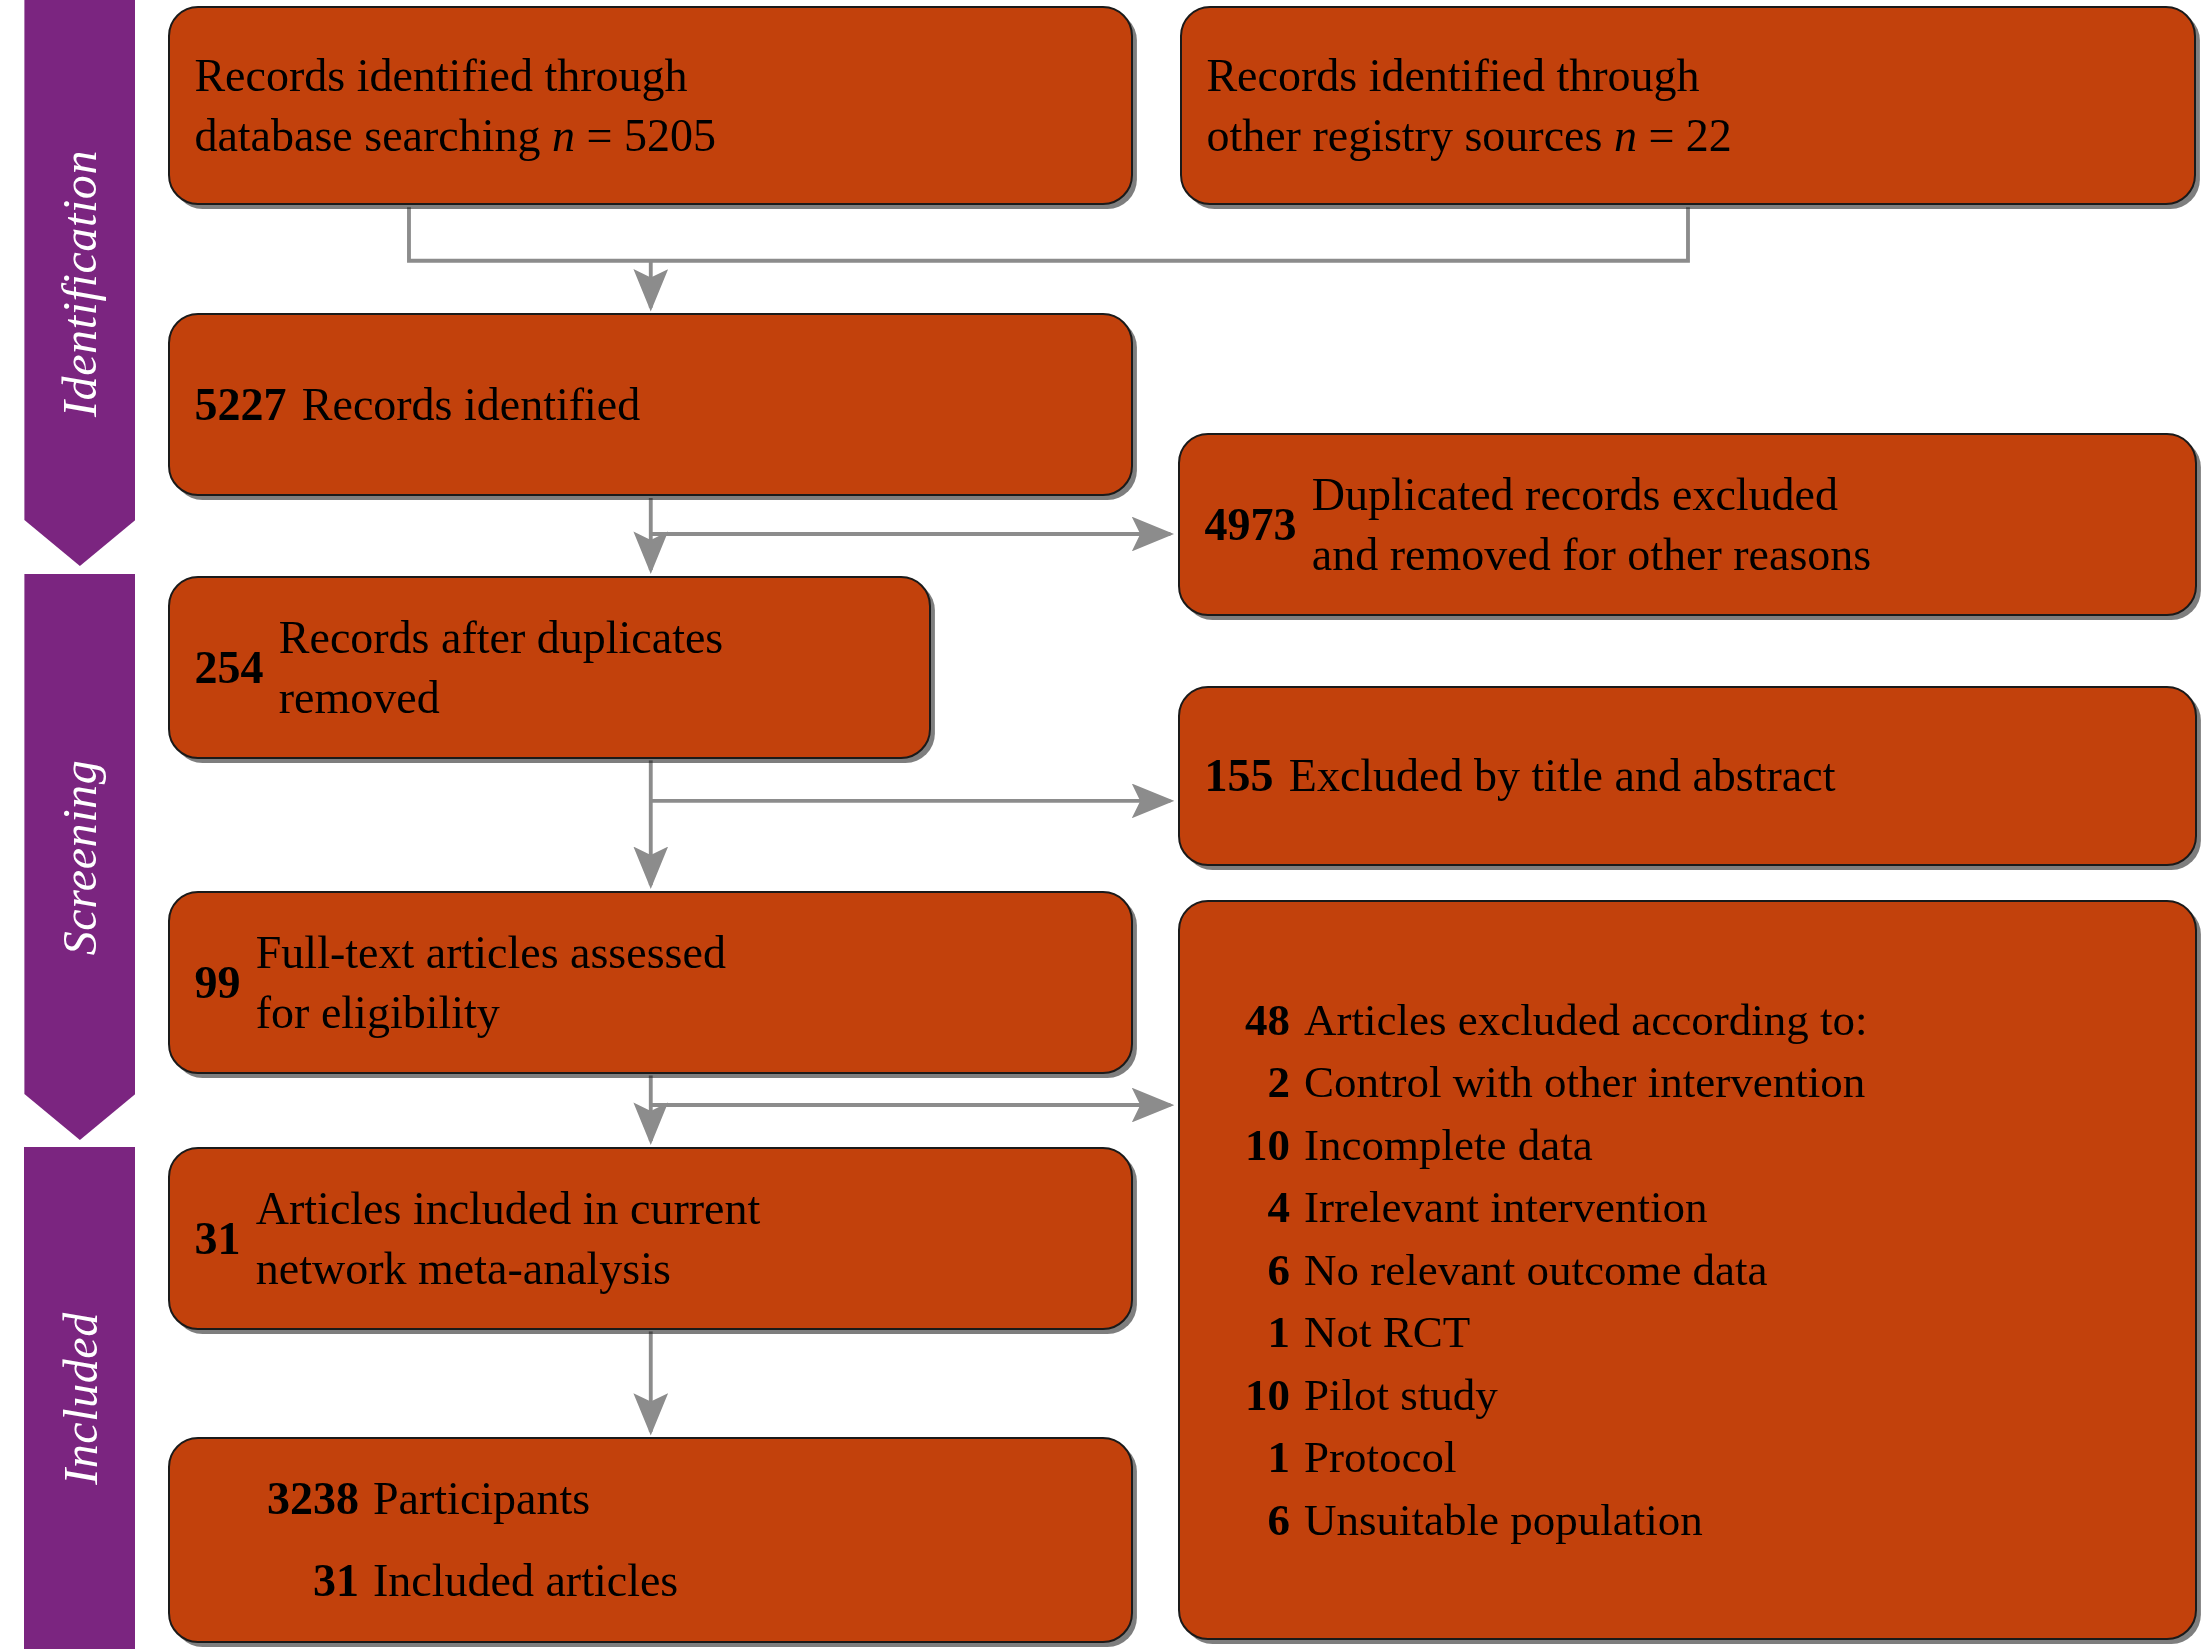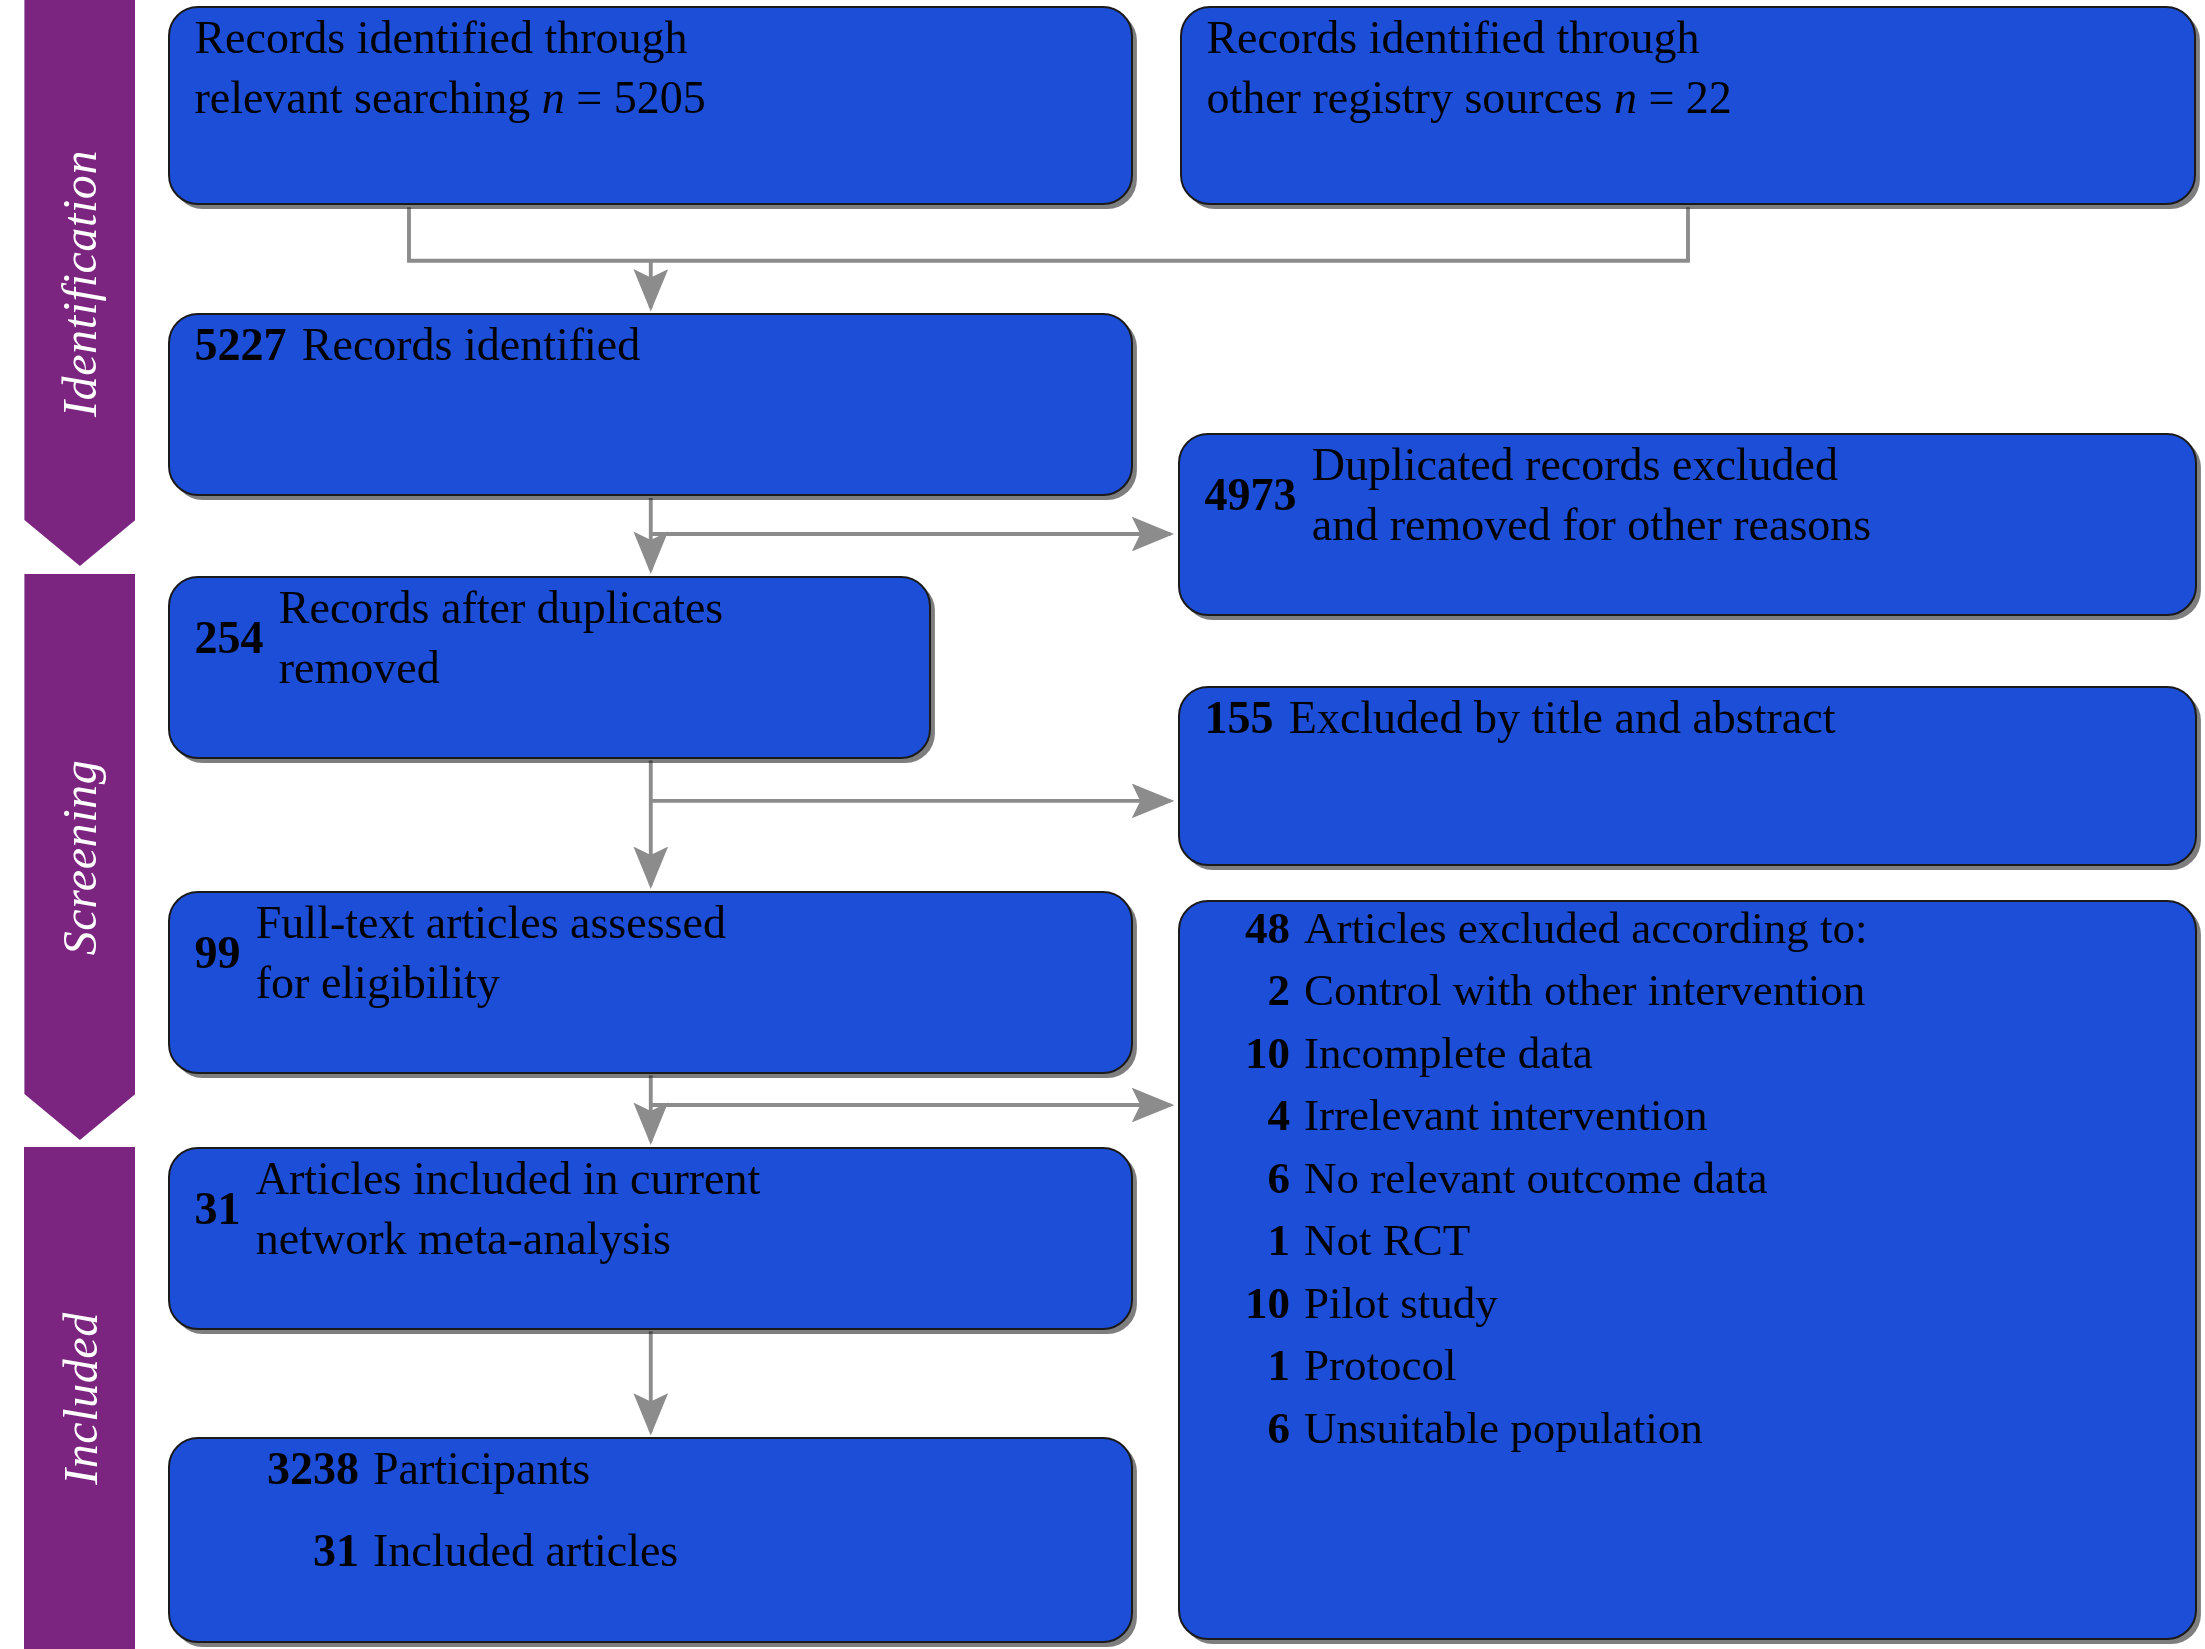--- a/index.html
+++ b/index.html
@@ -43,25 +43,26 @@
     font-family: "Liberation Serif", "DejaVu Serif", serif;
   }
 
   #stage-identification { top: 0;    height: 566px; }
   #stage-screening      { top: 574px; height: 566px; }
   #stage-included       { top: 1147px; height: 502px; }
 
   
   .flow-box {
     position: absolute;
-    background: #1d4ed8;
+    background: #c2410c;
     border: 2.6px solid #1a1a1a;
     border-radius: 30px;
     box-shadow: 4.5px 4.5px 0 -0.6px rgba(20,20,20,0.55);
     display: flex;
+    align-items: center;
   }
   .box-inner {
     width: 100%;
     padding: 0 24.4px;
     font-size: 46px;
     line-height: 1.30;
     color: #000;
   }
   .num {
     font-weight: normal;
@@ -157,21 +158,21 @@
     <path d="M1012,1672 L1012,1774" marker-end="url(#arw)"></path>
     <path d="M1012,1718 L1820,1718" marker-end="url(#arw)"></path>
 
     <path d="M1012,2070 L1012,2226" marker-end="url(#arw)"></path>
   </g>
 </svg>
 
 <div class="flow-box" id="box-db-search">
   <div class="box-inner">
     <div>Records identified through</div>
-    <div><span>relevant searching </span><span class="ital">n</span><span> = </span><span class="num">5205</span></div>
+    <div><span>database searching </span><span class="ital">n</span><span> = </span><span class="num">5205</span></div>
   </div>
 </div>
 
 <div class="flow-box" id="box-registry">
   <div class="box-inner">
     <div>Records identified through</div>
     <div><span>other registry sources </span><span class="ital">n</span><span> = </span><span class="num">22</span></div>
   </div>
 </div>
 

